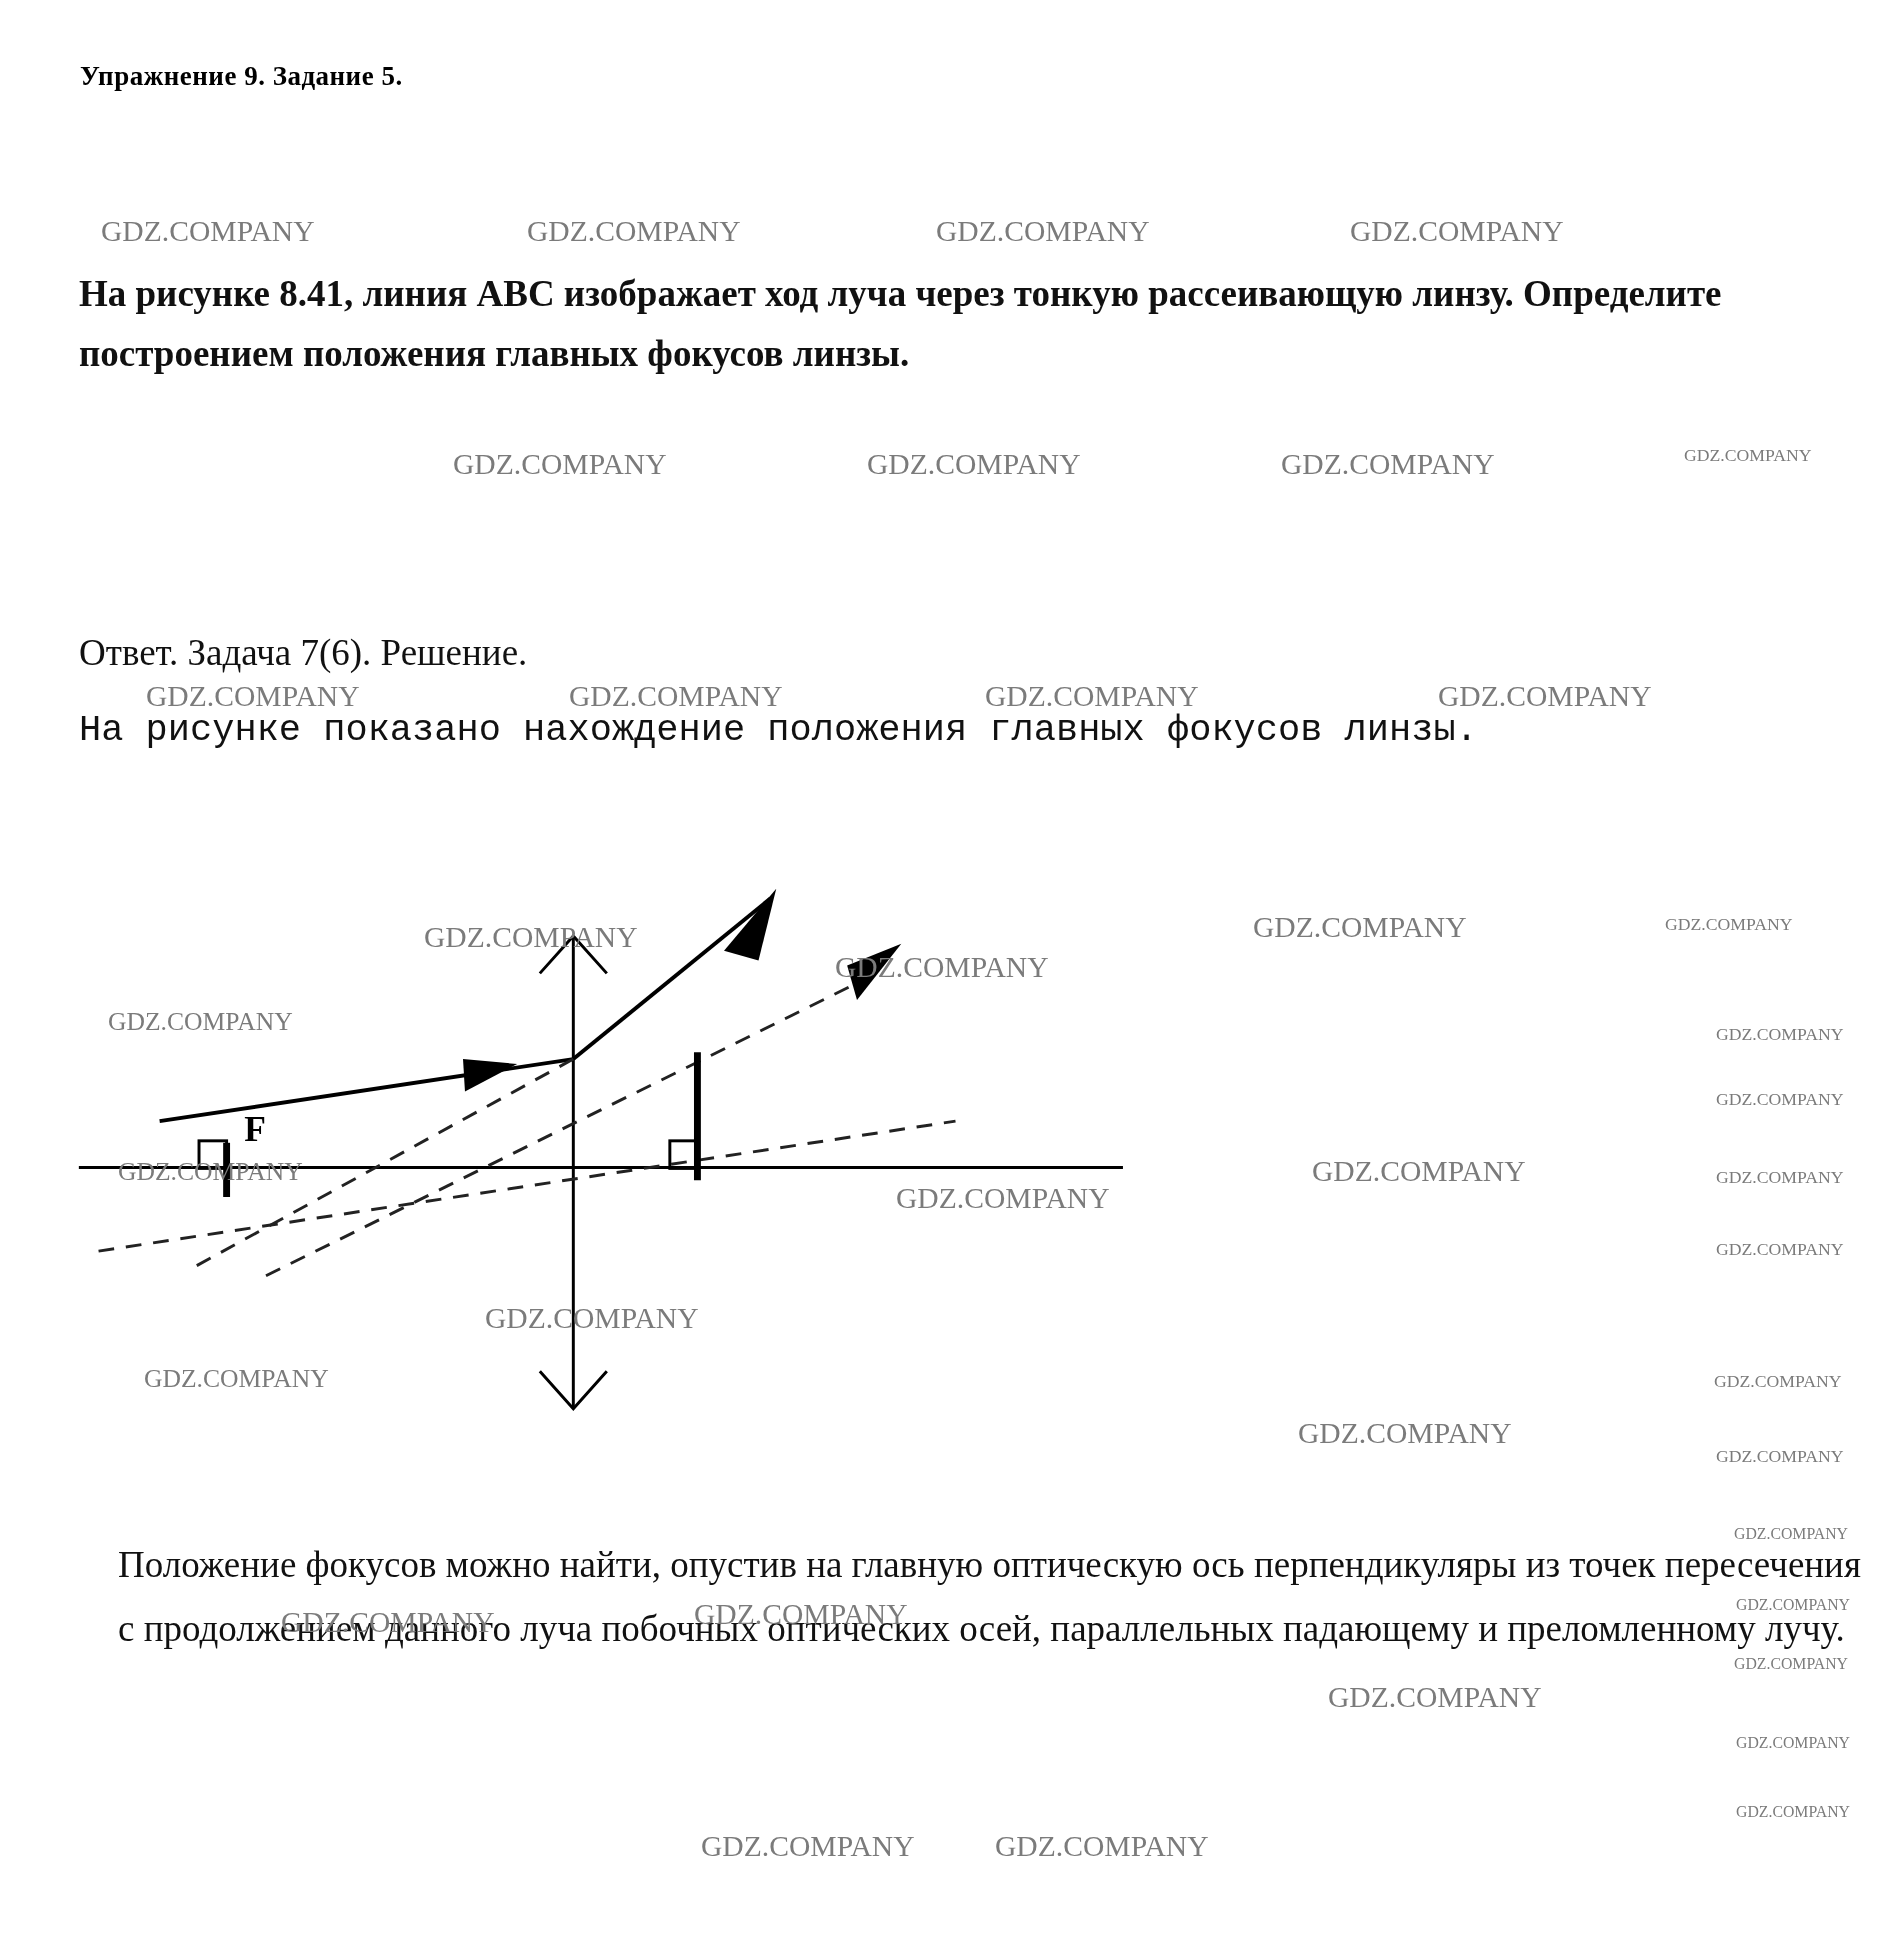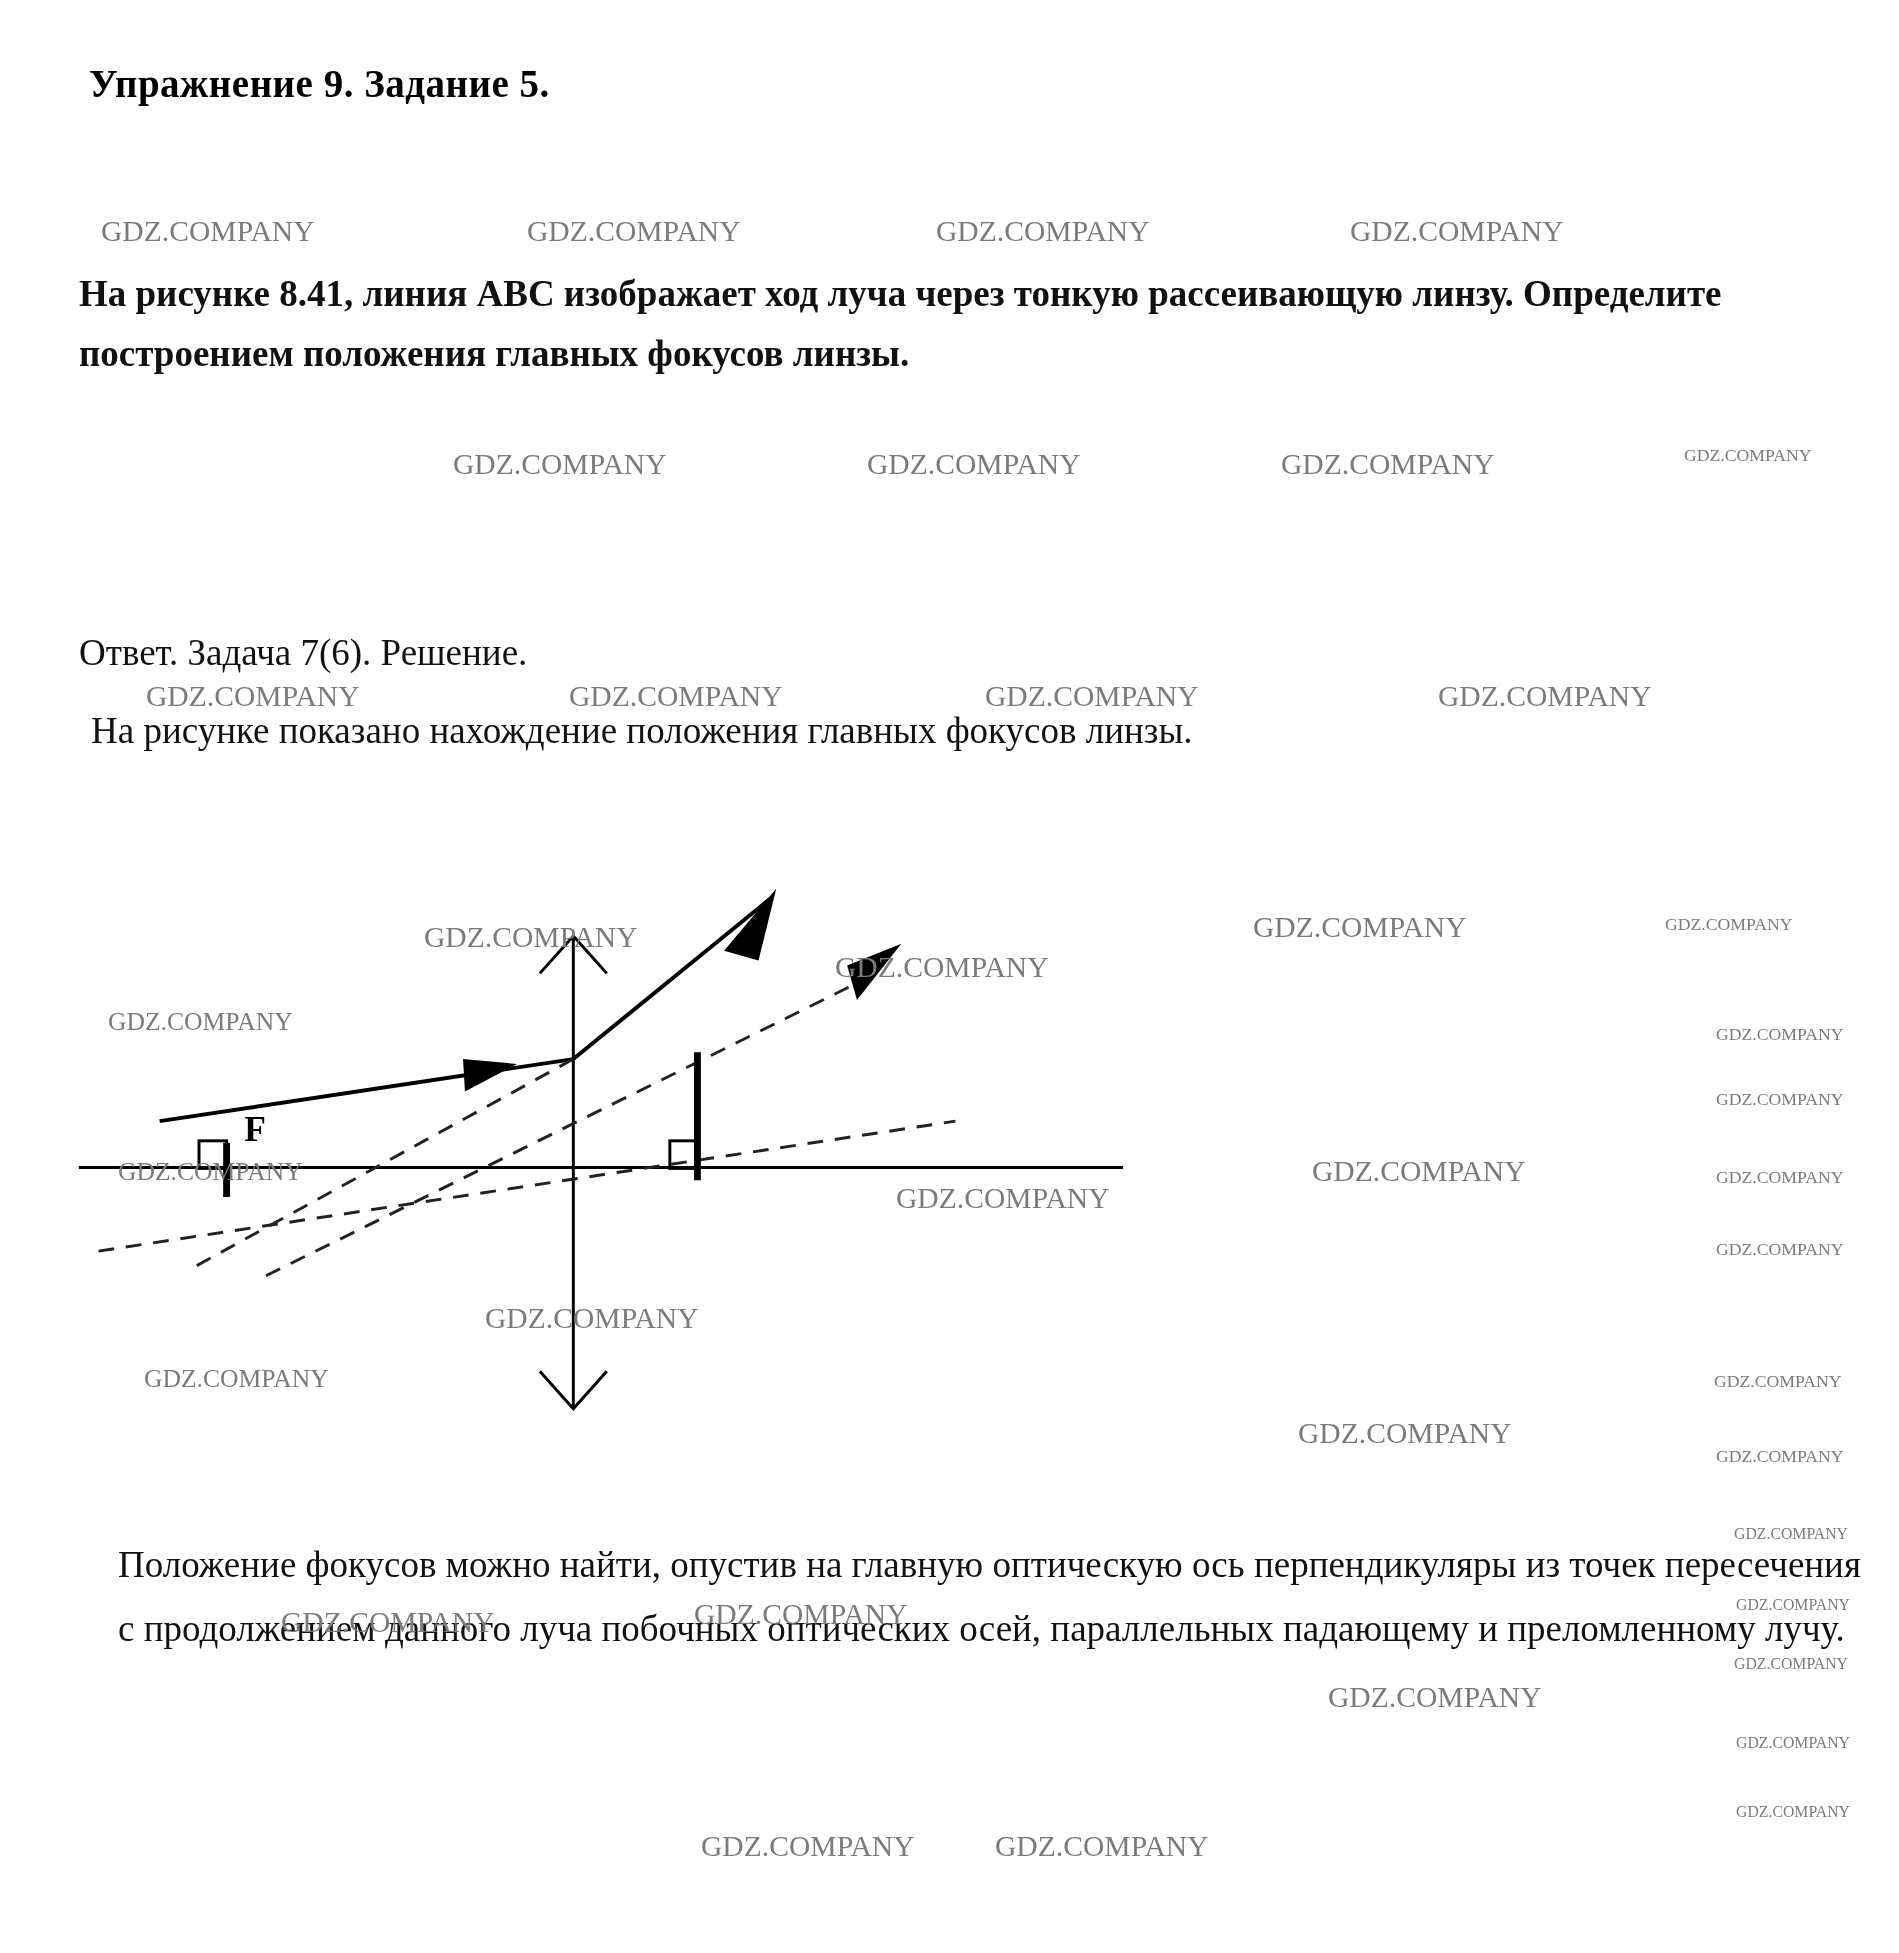--- a/index.html
+++ b/index.html
@@ -15,23 +15,23 @@
     color: #000000;
     overflow: hidden;
   }
   .page {
     position: relative;
     width: 1899px;
     height: 1953px;
   }
   .title {
     position: absolute;
-    left: 89px;
+    left: 80px;
     top: 61px;
-    font-size: 39px;
+    font-size: 27px;
     font-weight: bold;
     font-family: "Liberation Serif", serif;
     letter-spacing: 0.5px;
   }
   .para {
     position: absolute;
     font-size: 37px;
     line-height: 1.62;
     font-family: "Liberation Serif", serif;
     color: #111111;
@@ -41,23 +41,24 @@
     top: 264px;
     width: 1675px;
     font-weight: bold;
   }
   #para-answer-head {
     left: 79px;
     top: 623px;
     width: 1675px;
   }
   #para-answer-body {
-    left: 91px;
+    left: 79px;
     top: 701px;
     width: 1734px;
+    font-family: Liberation Mono, monospace;
   }
   #para-explanation {
     left: 79px;
     top: 1533px;
     width: 1763px;
     line-height: 1.72;
     margin-left: 39px;
   }
   .wm {
     position: absolute;

